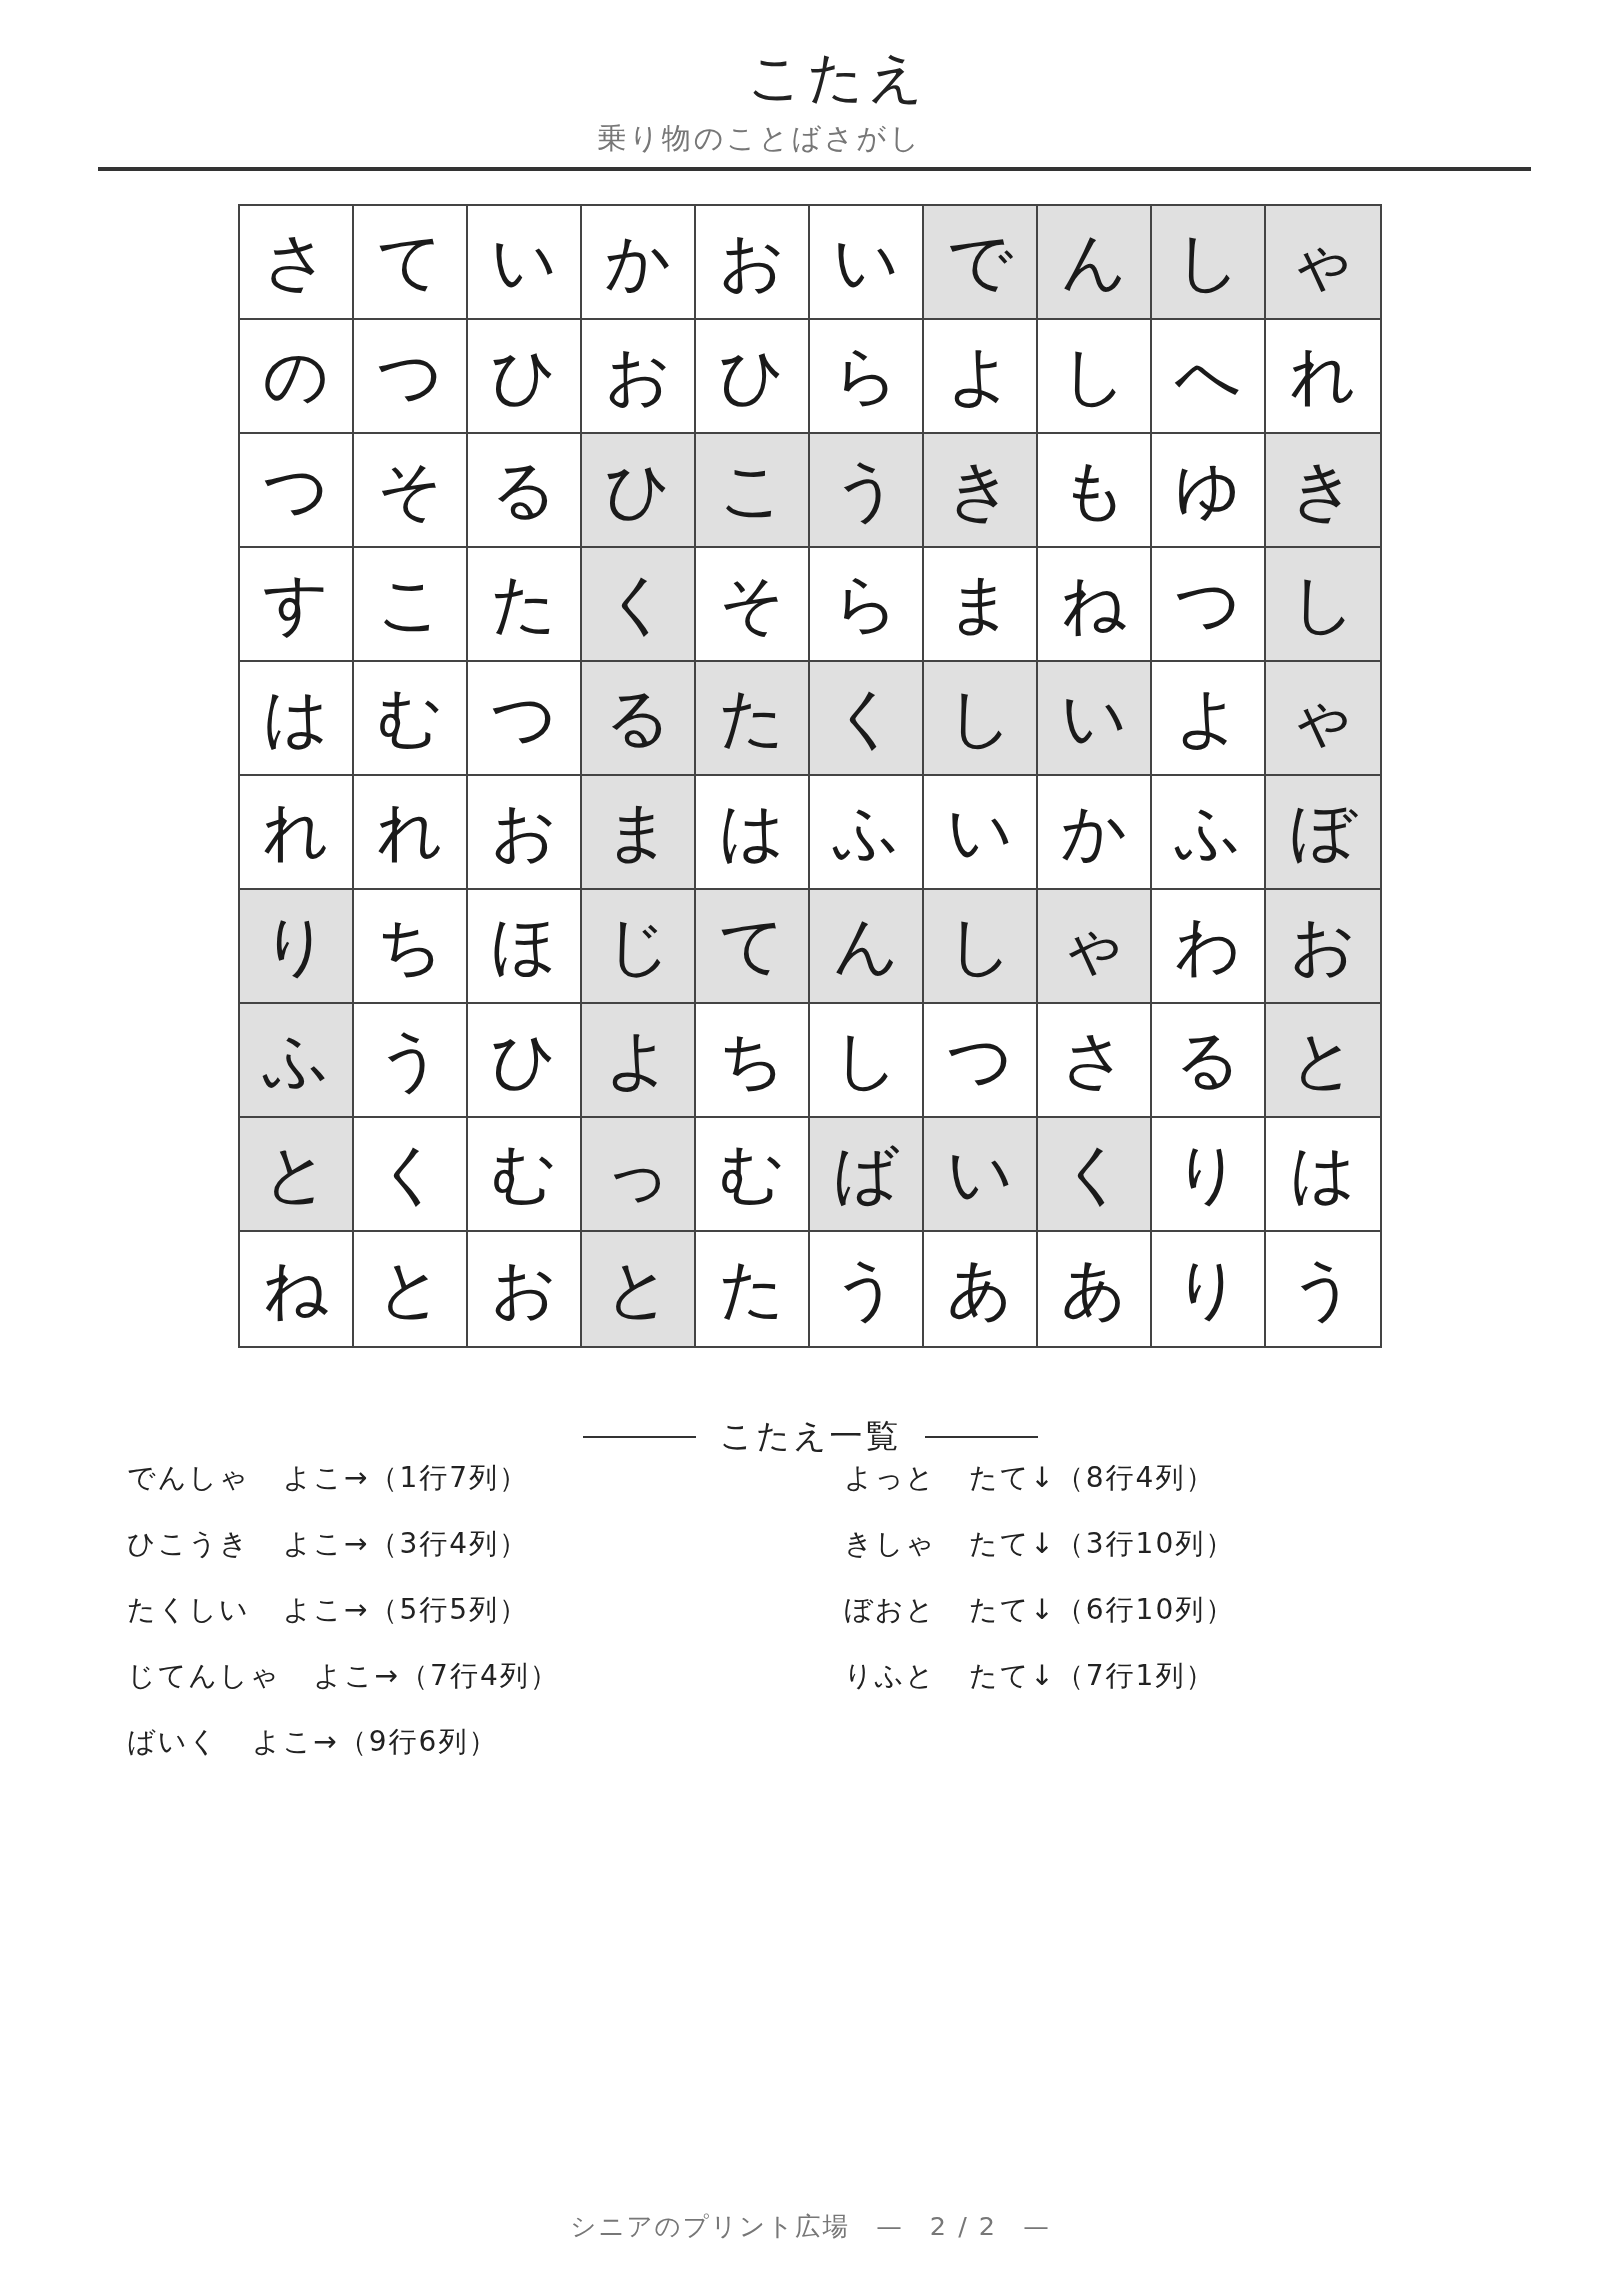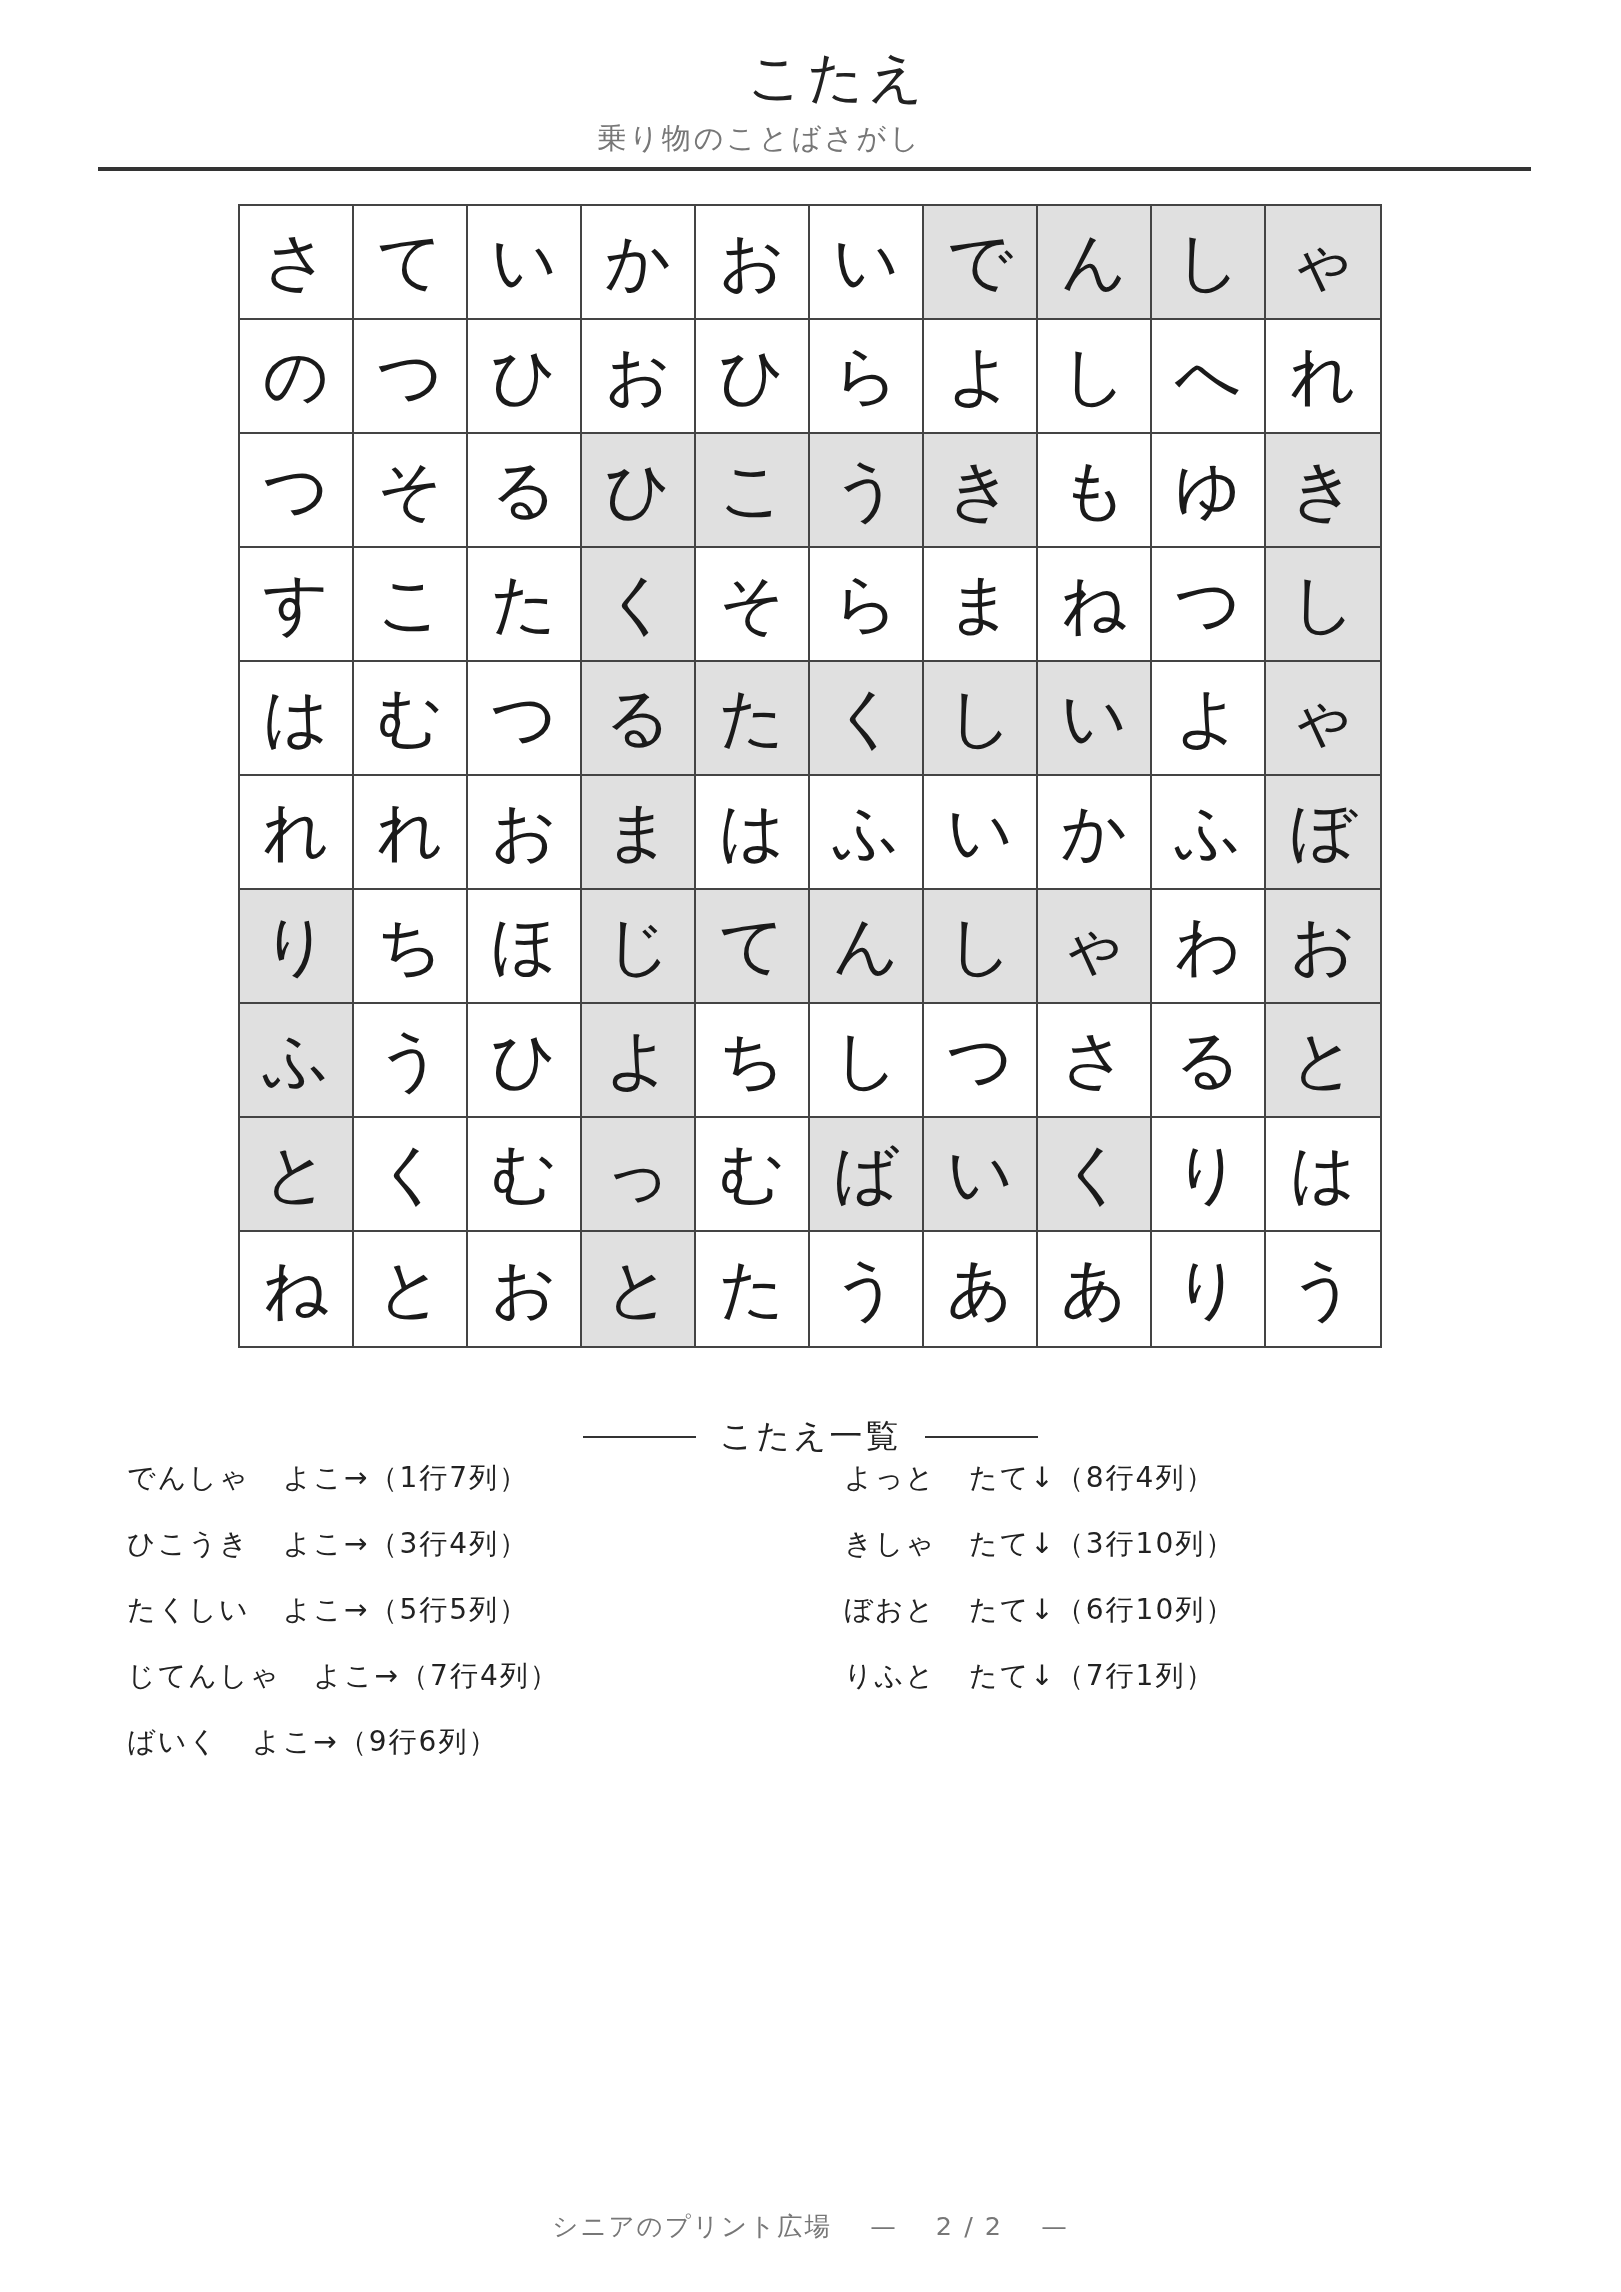--- a/index.html
+++ b/index.html
@@ -25,21 +25,21 @@
   .answers-heading .text { font-size:33px; color:#222; letter-spacing:2.9px; }
   .answers { position:absolute; top:1458px; left:127px; width:1372px; }
   .col { position:absolute; top:0; }
   .col.left { left:0; }
   .col.right { left:717px; }
   .ans { height:66px; font-size:28px; line-height:39px; color:#222; white-space:pre; letter-spacing:2px; }
   .ans .word { display:inline-block;text-align:center; }
   .ans .dir { margin-left:33px;margin-top:21px; }
   .footer { position:absolute; top:2209px; left:0; width:1621px; text-align:center;
             font-size:25.5px; color:#777; letter-spacing:2px; }
-  .footer span { margin:0 14px; }
+  .footer span { margin:0 8px; }
 </style>
 </head>
 <body>
 
 <div class="title">こたえ</div>
 <div class="subtitle">乗り物のことばさがし</div>
 <div class="rule"></div>
 
 <div class="grid" id="grid">
     <div class="cell">さ</div>

